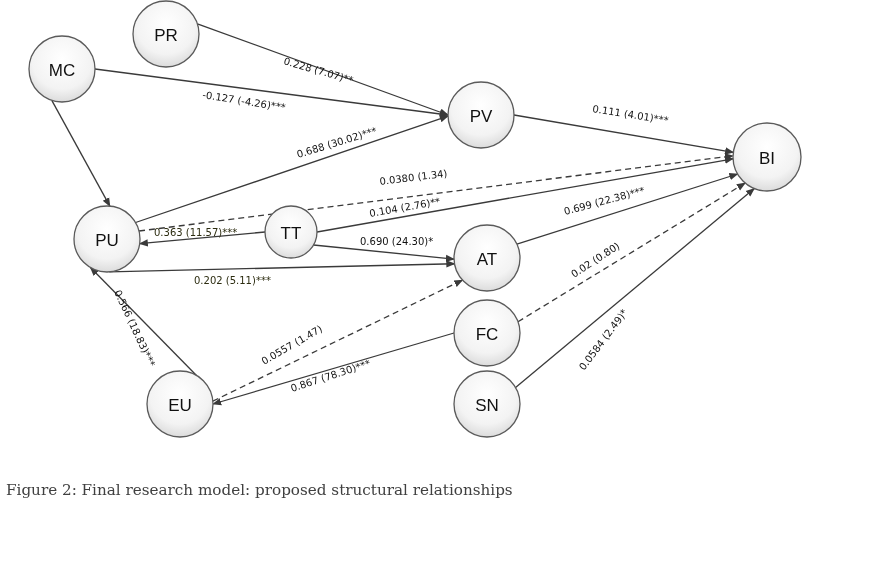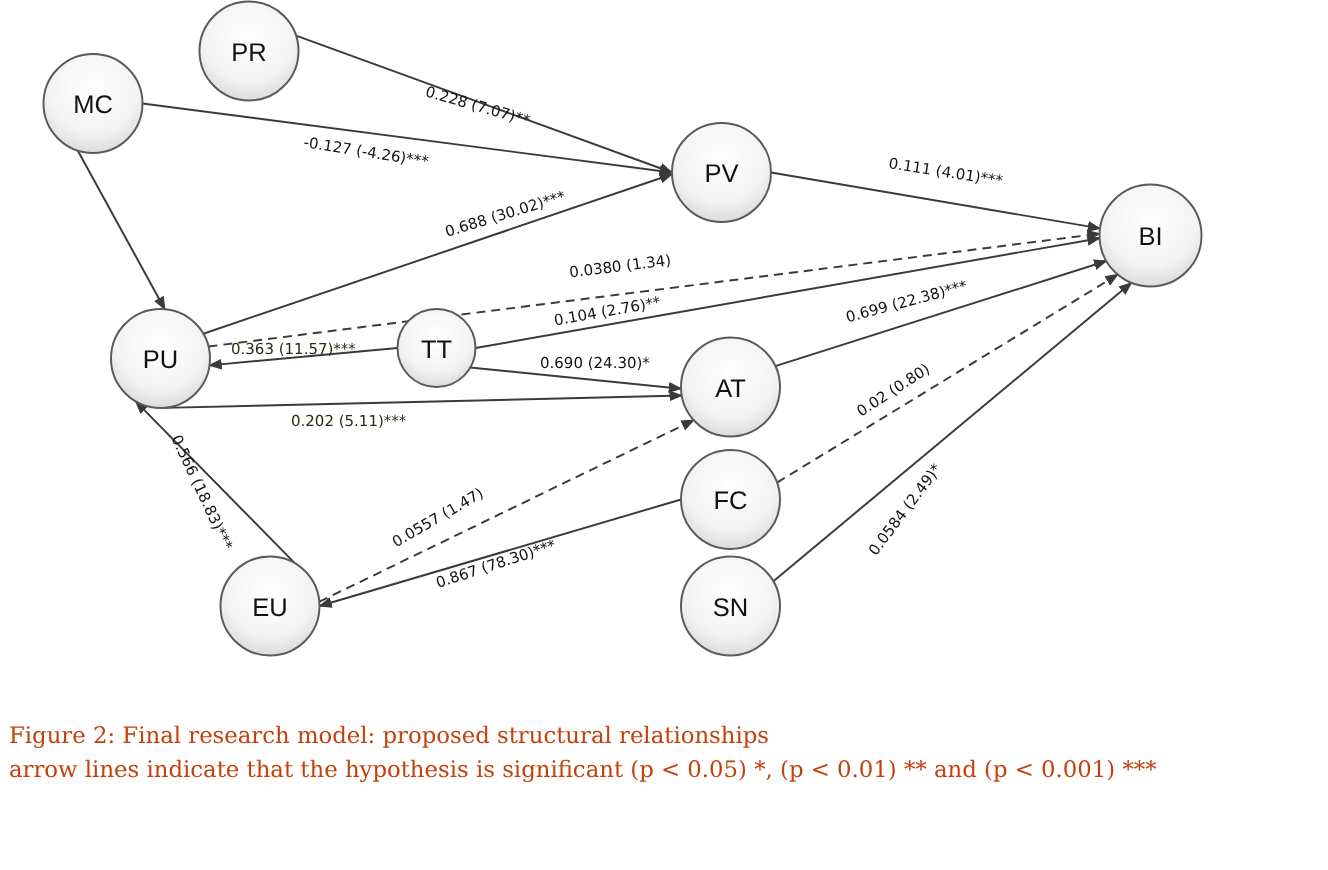--- a/index.html
+++ b/index.html
@@ -6,21 +6,21 @@
     body { width: 885px; height: 580px; position: relative; overflow: hidden; }
     #diagram { position: absolute; left: 0; top: 0; width: 885px; height: 470px; }
     .node-circle { fill: url(#nodeGrad); stroke: #5a5a5a; stroke-width: 1.3; }
     .node-label { font-family: "Liberation Sans", "DejaVu Sans", sans-serif; font-size: 17px; fill: #111; text-anchor: middle; dominant-baseline: central; }
     .edge { stroke: #3a3a3a; stroke-width: 1.3; fill: none; }
     .edge.dashed { stroke-dasharray: 6 4; }
     .edge-label { font-family: "DejaVu Sans", "Liberation Sans", sans-serif; font-size: 10px; fill: #111; }
     .edge-label.olive { fill: #2c2c10; }
     #caption {
       position: absolute; left: 6px; top: 479px; width: 870px;
-      font-family: "DejaVu Serif", "Liberation Serif", serif; font-size: 15.2px; line-height: 22.5px; color: #c2410c;
+      font-family: "DejaVu Serif", "Liberation Serif", serif; font-size: 15.2px; line-height: 22.5px; color: #404040;
     }
     #caption p { margin: 0; white-space: nowrap; }
   </style>
 </head>
 <body>
 
 <svg id="diagram" viewBox="0 0 885 470" xmlns="http://www.w3.org/2000/svg">
   <defs>
     <radialGradient id="nodeGrad" cx="50%" cy="35%" r="65%">
       <stop offset="0%" stop-color="#ffffff"></stop>
@@ -105,14 +105,13 @@
       </g>
       <g>
         <circle cx="180" cy="404" r="33" class="node-circle"></circle>
         <text x="180" y="405" class="node-label">EU</text>
       </g>
     </g>
 </svg>
 
 <div id="caption">
   <p>Figure 2: Final research model: proposed structural relationships</p>
-  <p>arrow lines indicate that the hypothesis is significant (p &lt; 0.05) *, (p &lt; 0.01) ** and (p &lt; 0.001) ***</p>
 </div>
 
 </body></html>

